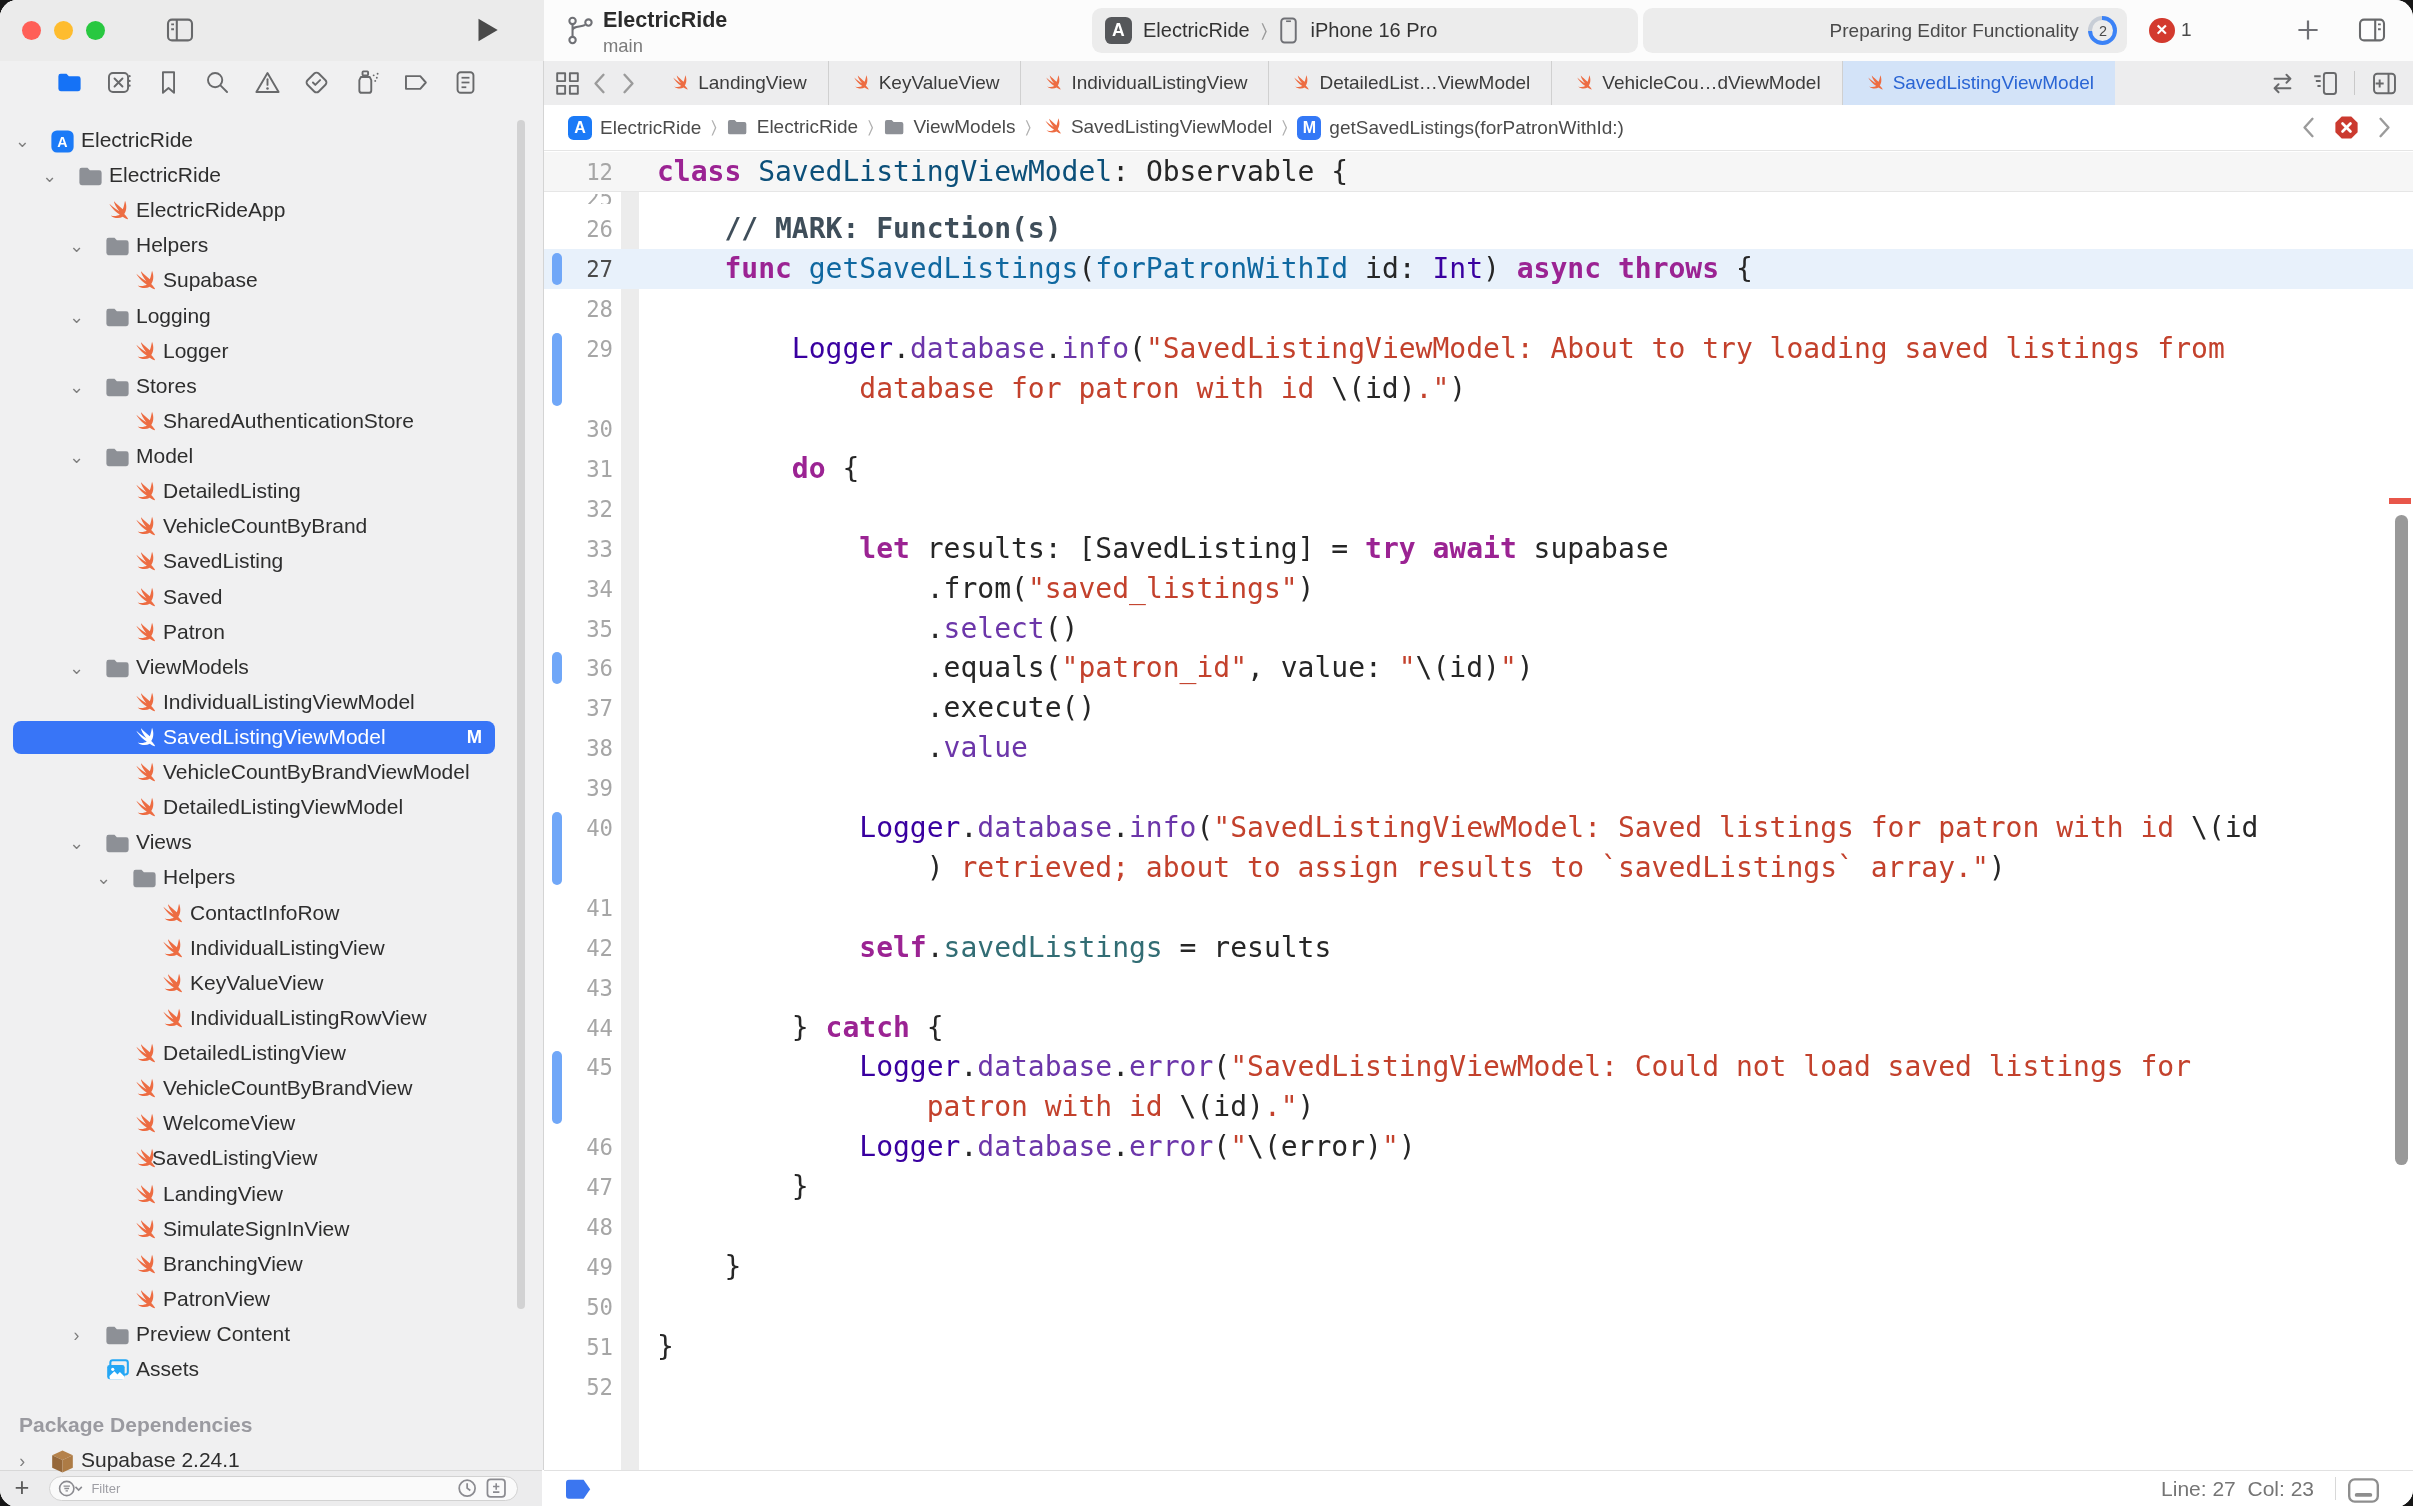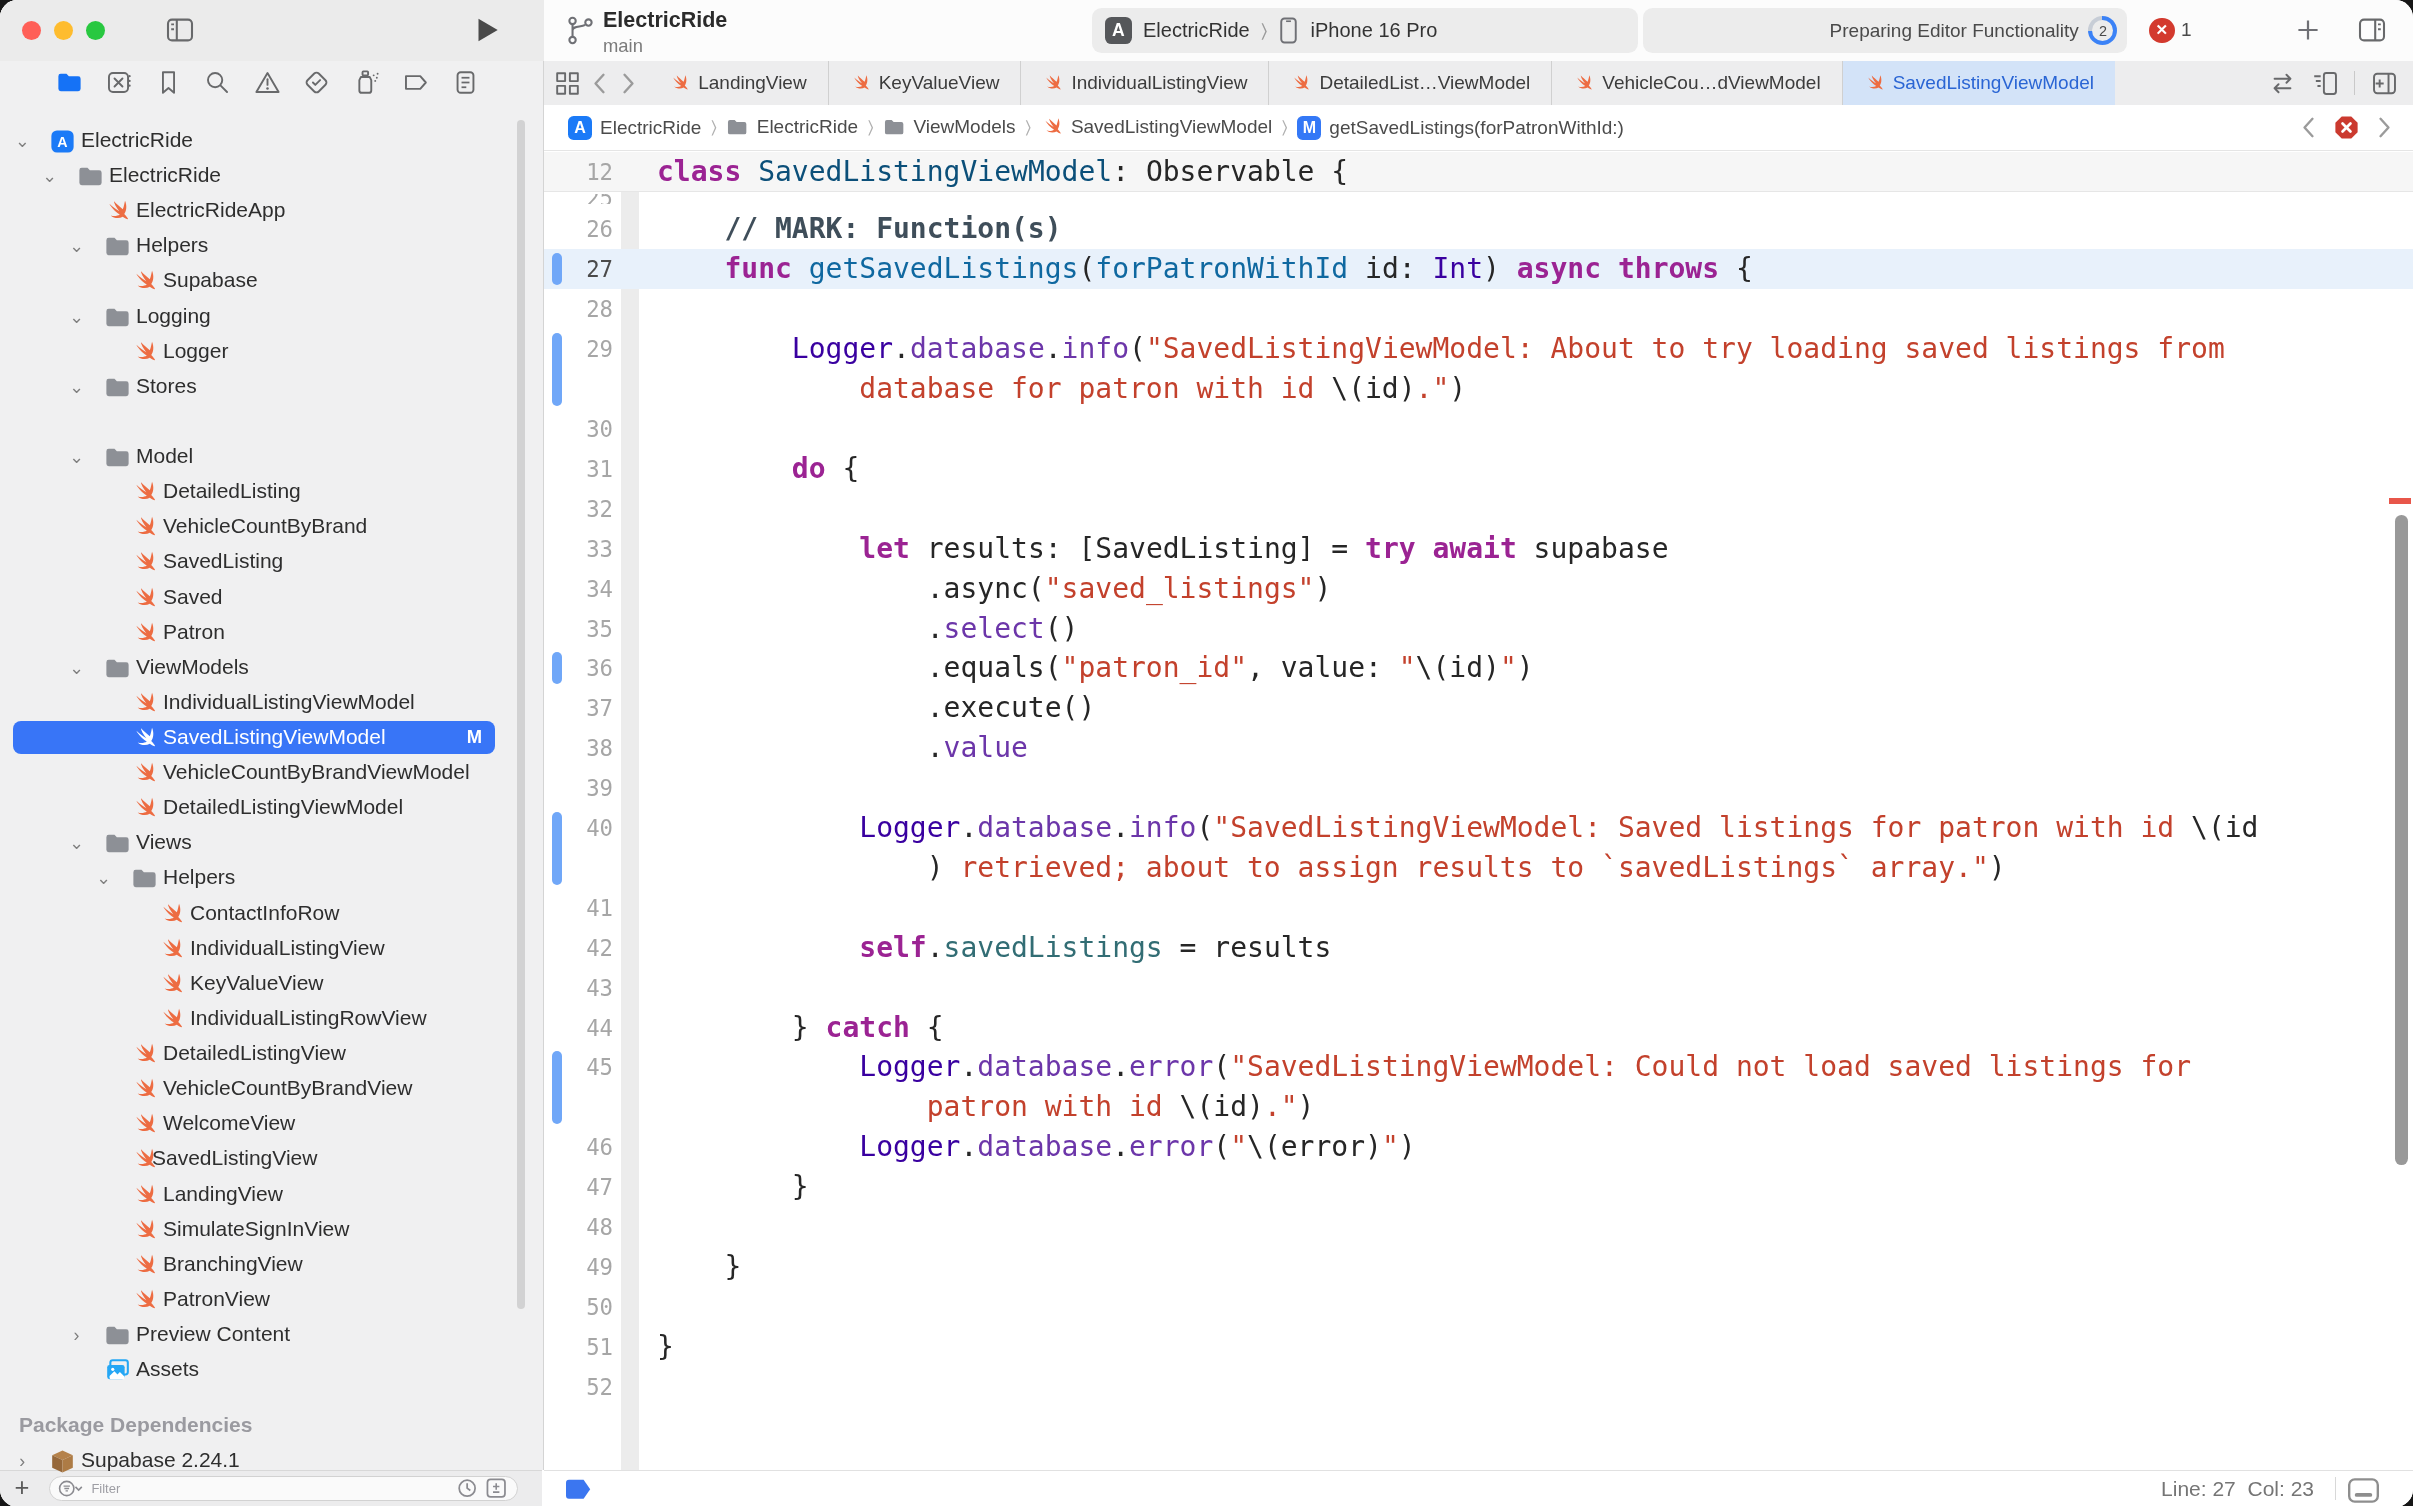--- a/index.html
+++ b/index.html
@@ -285,20 +285,28 @@
         </div>
         <div class="trow" style="top: 246px;">
           <span class="chev" style="left:67px;">⌄</span>
           <span class="ticon" style="left:104px;">
             <svg width="27" height="27" viewBox="0 0 34 34">
               <path fill="#8D9096" d="M3 9a3 3 0 0 1 3-3h7.2l3 3.2H28a3 3 0 0 1 3 3V25a3 3 0 0 1-3 3H6a3 3 0 0 1-3-3z"></path>
             </svg>
           </span>
           <span class="tlabel" style="left:136px;">Stores</span>
         </div>
+        <div class="trow" style="top: 281px;">
+          <span class="ticon" style="left:131px;">
+            <svg width="27" height="27" viewBox="0 0 34 34">
+              <path fill="#ED6C42" d="M26.5 3.5c2.8 6.8 1.6 13-1 16.8 2.6 2.6 4.4 5.2 4.8 6.2-.7.6-3.8-1-6.6-2.9-4.8 2.7-11.2 2.1-15.3-1.7 4 1.5 8.4 1 11.5-1C14.4 17.5 9 11.8 6.8 7.2c4 3.9 8.8 7.3 12.6 9.4C15.3 12 12.5 6.2 12.6 4.2c3.4 3.4 8 7.7 11.1 10.1 1.5-4.1 2.1-7.9 2.8-10.8z"></path>
+            </svg>
+          </span>
+          <span class="tlabel" style="left:163px;">SharedAuthenticationStore</span>
+        </div>
         <div class="trow" style="top: 316px;">
           <span class="chev" style="left:67px;">⌄</span>
           <span class="ticon" style="left:104px;">
             <svg width="27" height="27" viewBox="0 0 34 34">
               <path fill="#8D9096" d="M3 9a3 3 0 0 1 3-3h7.2l3 3.2H28a3 3 0 0 1 3 3V25a3 3 0 0 1-3 3H6a3 3 0 0 1-3-3z"></path>
             </svg>
           </span>
           <span class="tlabel" style="left:136px;">Model</span>
         </div>
         <div class="trow" style="top: 351px;">
@@ -759,21 +767,21 @@
         <div class="code-row" style="top: 337px;">
           <span class="ln">32</span>
           <span class="ctext"></span>
         </div>
         <div class="code-row" style="top: 377px;">
           <span class="ln">33</span>
           <span class="ctext"><span class="seg-kw">            let</span><span class="seg-pl"> results: [SavedListing] = </span><span class="seg-kw">try</span><span class="seg-pl"> </span><span class="seg-kw">await</span><span class="seg-pl"> supabase</span></span>
         </div>
         <div class="code-row" style="top: 417px;">
           <span class="ln">34</span>
-          <span class="ctext"><span class="seg-pl">                .async(</span><span class="seg-st">"saved_listings"</span><span class="seg-pl">)</span></span>
+          <span class="ctext"><span class="seg-pl">                .from(</span><span class="seg-st">"saved_listings"</span><span class="seg-pl">)</span></span>
         </div>
         <div class="code-row" style="top: 457px;">
           <span class="ln">35</span>
           <span class="ctext"><span class="seg-pl">                .</span><span class="seg-mb">select</span><span class="seg-pl">()</span></span>
         </div>
         <div class="code-row" style="top: 496px;">
           <span class="cbar"></span>
           <span class="ln">36</span>
           <span class="ctext"><span class="seg-pl">                .equals(</span><span class="seg-st">"patron_id"</span><span class="seg-pl">, value: </span><span class="seg-st">"</span><span class="seg-pl">\(id)</span><span class="seg-st">"</span><span class="seg-pl">)</span></span>
         </div>

